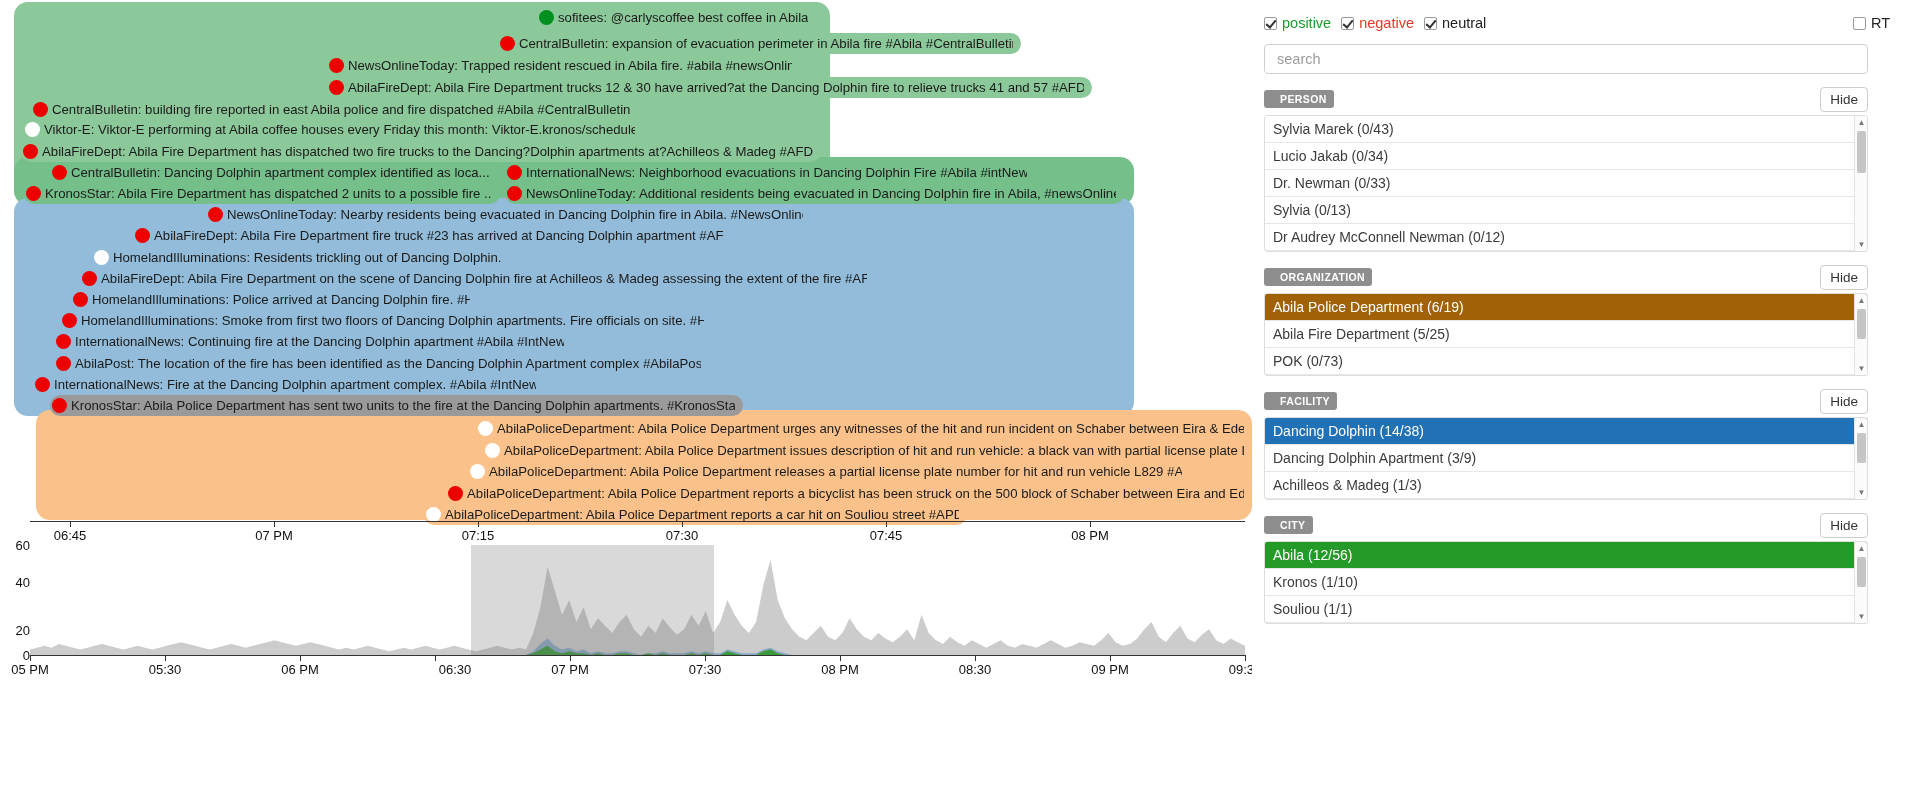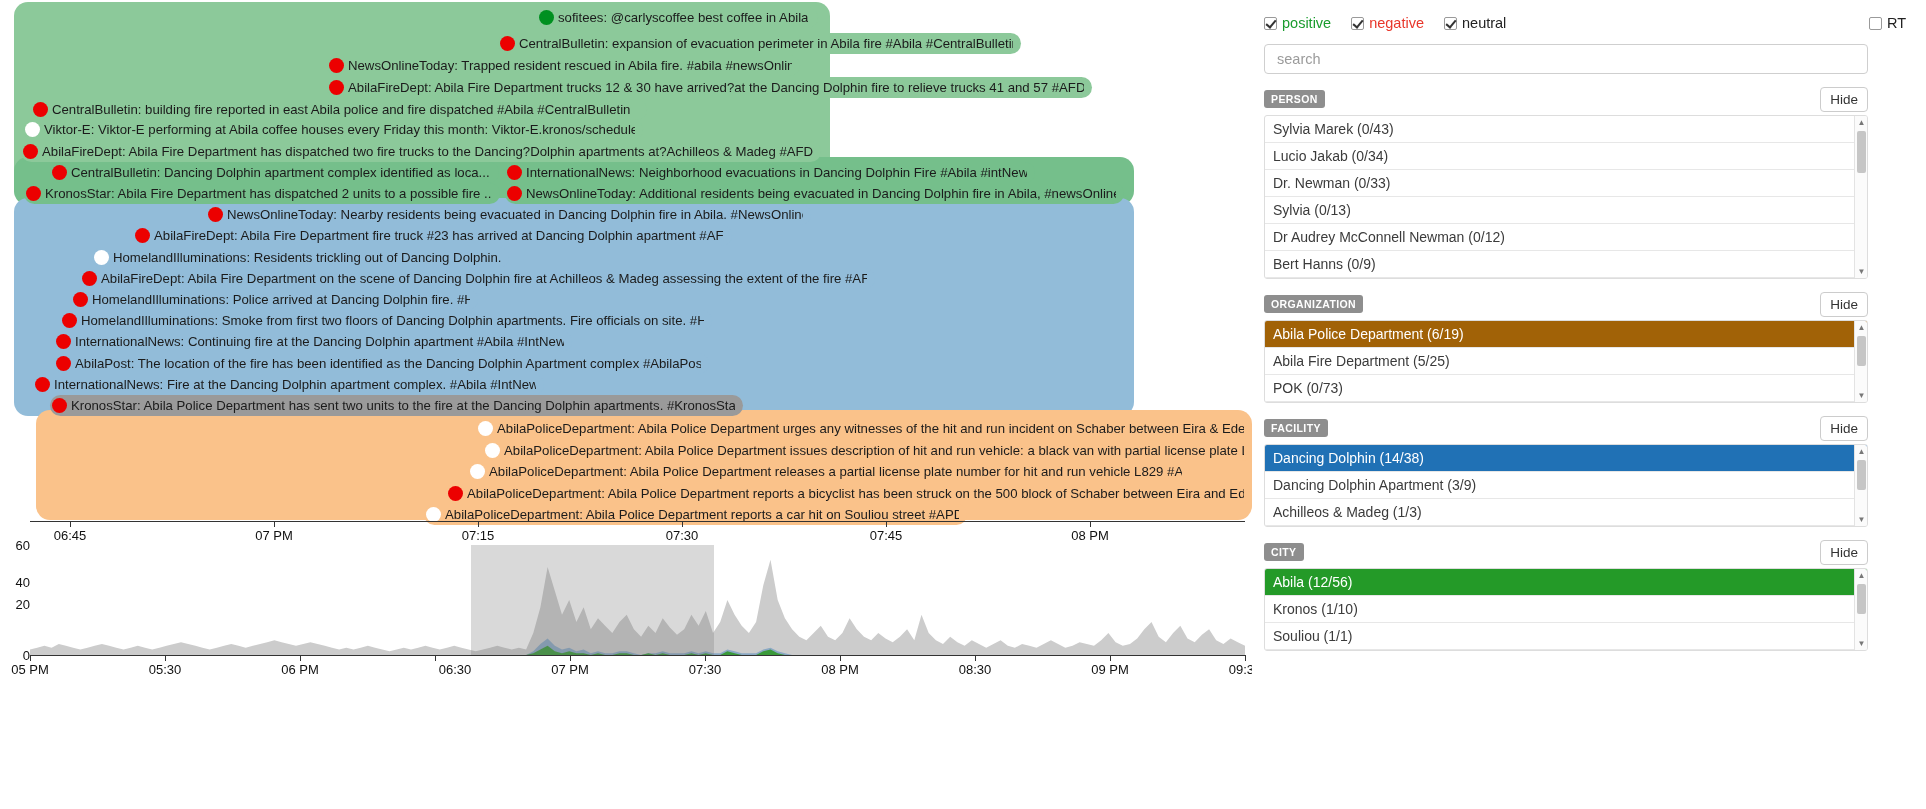--- a/index.html
+++ b/index.html
@@ -105,23 +105,23 @@
 
   
   #panel {
     position: absolute; left: 1252px; top: 0;
     width: 674px; height: 809px;
     background: #fff;
     padding: 8px 16px 0 8px;
   }
   #sentiment-row {
     display: flex; align-items: center;
-    gap: 20px;
+    gap: 10px;
     height: 22px;
-    margin: 4px 0 0 4px;
+    margin: 4px 16px 0 4px;
     font-size: 14.5px;
   }
   #sentiment-row label {
     display: inline-flex; align-items: center; gap: 5px;
     cursor: pointer;
   }
   .cb {
     width: 13px; height: 13px;
     border: 1px solid #9a9a9a;
     background: #fff;
@@ -165,21 +165,21 @@
     display: flex; align-items: center;
     height: 22px;
     margin-bottom: 5px;
   }
   .facet-tag {
     background: #8e8e8e;
     color: #fff;
     font-size: 10.5px;
     font-weight: bold;
     letter-spacing: .4px;
-    padding: 3px 7px 3px 7px;
+    padding: 3px 7px 3px 16px;
     border-radius: 3px;
     line-height: 12px;
   }
   .facet-hide {
     margin-left: auto;
     border: 1px solid #ccc;
     border-radius: 4px;
     background: #fff;
     font-size: 13.5px;
     color: #333;
@@ -365,21 +365,21 @@
     <div id="ovplot">
         <svg width="1215" height="110" style="position: absolute; left: 0px; top: 0px;">
           <path d="M 0 110 L 0.0 104.5 L 7.2 102.7 L 14.4 100.8 L 21.6 102.7 L 28.8 99.0 L 35.9 100.8 L 43.1 102.7 L 50.3 104.5 L 57.5 102.7 L 64.7 100.8 L 71.9 99.0 L 79.1 100.8 L 86.3 102.7 L 93.5 104.5 L 100.7 102.7 L 107.8 100.8 L 115.0 102.7 L 122.2 104.5 L 129.4 102.7 L 136.6 100.8 L 143.8 99.0 L 151.0 97.2 L 158.2 99.0 L 165.4 100.8 L 172.5 102.7 L 179.7 104.5 L 186.9 102.7 L 194.1 100.8 L 201.3 99.0 L 208.5 100.8 L 215.7 102.7 L 222.9 100.8 L 230.1 99.0 L 237.2 97.2 L 244.4 95.3 L 251.6 97.2 L 258.8 99.0 L 266.0 100.8 L 273.2 99.0 L 280.4 97.2 L 287.6 99.0 L 294.8 100.8 L 302.0 102.7 L 309.1 104.5 L 316.3 102.7 L 323.5 104.5 L 330.7 102.7 L 337.9 100.8 L 345.1 102.7 L 352.3 104.5 L 359.5 106.3 L 366.7 104.5 L 373.8 102.7 L 381.0 104.5 L 388.2 102.7 L 395.4 100.8 L 402.6 102.7 L 409.8 104.5 L 417.0 102.7 L 424.2 100.8 L 431.4 102.7 L 438.6 104.5 L 445.7 106.3 L 452.9 104.5 L 460.1 102.7 L 467.3 100.8 L 474.5 102.7 L 481.7 104.5 L 488.9 102.7 L 496.1 104.5 L 503.3 88.0 L 510.4 62.3 L 517.6 22.0 L 524.8 45.8 L 532.0 69.7 L 539.2 55.0 L 546.4 77.0 L 553.6 62.3 L 560.8 84.3 L 568.0 73.3 L 575.1 80.7 L 582.3 88.0 L 589.5 77.0 L 596.7 69.7 L 603.9 84.3 L 611.1 91.7 L 618.3 80.7 L 625.5 88.0 L 632.7 73.3 L 639.9 82.5 L 647.0 89.8 L 654.2 84.3 L 661.4 69.7 L 668.6 80.7 L 675.8 66.0 L 683.0 88.0 L 690.2 77.0 L 697.4 55.0 L 704.6 69.7 L 711.7 80.7 L 718.9 88.0 L 726.1 77.0 L 733.3 40.3 L 740.5 14.7 L 747.7 55.0 L 754.9 73.3 L 762.1 84.3 L 769.3 91.7 L 776.4 95.3 L 783.6 88.0 L 790.8 80.7 L 798.0 91.7 L 805.2 95.3 L 812.4 88.0 L 819.6 73.3 L 826.8 84.3 L 834.0 91.7 L 841.2 95.3 L 848.3 88.0 L 855.5 93.5 L 862.7 97.2 L 869.9 91.7 L 877.1 84.3 L 884.3 95.3 L 891.5 69.7 L 898.7 88.0 L 905.9 95.3 L 913.0 99.0 L 920.2 91.7 L 927.4 97.2 L 934.6 100.8 L 941.8 95.3 L 949.0 99.0 L 956.2 102.7 L 963.4 99.0 L 970.6 95.3 L 977.8 100.8 L 984.9 102.7 L 992.1 99.0 L 999.3 100.8 L 1006.5 102.7 L 1013.7 99.0 L 1020.9 95.3 L 1028.1 99.0 L 1035.3 102.7 L 1042.5 100.8 L 1049.6 97.2 L 1056.8 99.0 L 1064.0 100.8 L 1071.2 95.3 L 1078.4 88.0 L 1085.6 97.2 L 1092.8 100.8 L 1100.0 99.0 L 1107.2 93.5 L 1114.3 84.3 L 1121.5 77.0 L 1128.7 91.7 L 1135.9 97.2 L 1143.1 88.0 L 1150.3 80.7 L 1157.5 93.5 L 1164.7 97.2 L 1171.9 89.8 L 1179.1 84.3 L 1186.2 95.3 L 1193.4 99.0 L 1200.6 93.5 L 1207.8 97.2 L 1215.0 100.8 L 1215 110 Z" fill="#cccccc"></path>
           <path d="M 0 110 L 0.0 110.0 L 7.2 110.0 L 14.4 110.0 L 21.6 110.0 L 28.8 110.0 L 35.9 110.0 L 43.1 110.0 L 50.3 110.0 L 57.5 110.0 L 64.7 110.0 L 71.9 110.0 L 79.1 110.0 L 86.3 110.0 L 93.5 110.0 L 100.7 110.0 L 107.8 110.0 L 115.0 110.0 L 122.2 110.0 L 129.4 110.0 L 136.6 110.0 L 143.8 110.0 L 151.0 110.0 L 158.2 110.0 L 165.4 110.0 L 172.5 110.0 L 179.7 110.0 L 186.9 110.0 L 194.1 110.0 L 201.3 110.0 L 208.5 110.0 L 215.7 110.0 L 222.9 110.0 L 230.1 110.0 L 237.2 110.0 L 244.4 110.0 L 251.6 110.0 L 258.8 110.0 L 266.0 110.0 L 273.2 110.0 L 280.4 110.0 L 287.6 110.0 L 294.8 110.0 L 302.0 110.0 L 309.1 110.0 L 316.3 110.0 L 323.5 110.0 L 330.7 110.0 L 337.9 110.0 L 345.1 110.0 L 352.3 110.0 L 359.5 110.0 L 366.7 110.0 L 373.8 110.0 L 381.0 110.0 L 388.2 110.0 L 395.4 110.0 L 402.6 110.0 L 409.8 110.0 L 417.0 110.0 L 424.2 110.0 L 431.4 110.0 L 438.6 110.0 L 445.7 110.0 L 452.9 110.0 L 460.1 110.0 L 467.3 110.0 L 474.5 110.0 L 481.7 110.0 L 488.9 110.0 L 496.1 110.0 L 503.3 106.3 L 510.4 99.0 L 517.6 93.5 L 524.8 100.8 L 532.0 104.5 L 539.2 102.7 L 546.4 106.3 L 553.6 104.5 L 560.8 108.2 L 568.0 106.3 L 575.1 108.2 L 582.3 108.2 L 589.5 106.3 L 596.7 106.3 L 603.9 108.2 L 611.1 110.0 L 618.3 108.2 L 625.5 108.2 L 632.7 106.3 L 639.9 108.2 L 647.0 108.2 L 654.2 108.2 L 661.4 106.3 L 668.6 108.2 L 675.8 106.3 L 683.0 108.2 L 690.2 108.2 L 697.4 104.5 L 704.6 106.3 L 711.7 108.2 L 718.9 108.2 L 726.1 108.2 L 733.3 104.5 L 740.5 102.7 L 747.7 106.3 L 754.9 108.2 L 762.1 110.0 L 769.3 110.0 L 776.4 110.0 L 783.6 110.0 L 790.8 110.0 L 798.0 110.0 L 805.2 110.0 L 812.4 110.0 L 819.6 110.0 L 826.8 110.0 L 834.0 110.0 L 841.2 110.0 L 848.3 110.0 L 855.5 110.0 L 862.7 110.0 L 869.9 110.0 L 877.1 110.0 L 884.3 110.0 L 891.5 110.0 L 898.7 110.0 L 905.9 110.0 L 913.0 110.0 L 920.2 110.0 L 927.4 110.0 L 934.6 110.0 L 941.8 110.0 L 949.0 110.0 L 956.2 110.0 L 963.4 110.0 L 970.6 110.0 L 977.8 110.0 L 984.9 110.0 L 992.1 110.0 L 999.3 110.0 L 1006.5 110.0 L 1013.7 110.0 L 1020.9 110.0 L 1028.1 110.0 L 1035.3 110.0 L 1042.5 110.0 L 1049.6 110.0 L 1056.8 110.0 L 1064.0 110.0 L 1071.2 110.0 L 1078.4 110.0 L 1085.6 110.0 L 1092.8 110.0 L 1100.0 110.0 L 1107.2 110.0 L 1114.3 110.0 L 1121.5 110.0 L 1128.7 110.0 L 1135.9 110.0 L 1143.1 110.0 L 1150.3 110.0 L 1157.5 110.0 L 1164.7 110.0 L 1171.9 110.0 L 1179.1 110.0 L 1186.2 110.0 L 1193.4 110.0 L 1200.6 110.0 L 1207.8 110.0 L 1215.0 110.0 L 1215 110 Z" fill="#8aa8c4"></path>
           <path d="M 0 110 L 0.0 110.0 L 7.2 110.0 L 14.4 110.0 L 21.6 110.0 L 28.8 110.0 L 35.9 110.0 L 43.1 110.0 L 50.3 110.0 L 57.5 110.0 L 64.7 110.0 L 71.9 110.0 L 79.1 110.0 L 86.3 110.0 L 93.5 110.0 L 100.7 110.0 L 107.8 110.0 L 115.0 110.0 L 122.2 110.0 L 129.4 110.0 L 136.6 110.0 L 143.8 110.0 L 151.0 110.0 L 158.2 110.0 L 165.4 110.0 L 172.5 110.0 L 179.7 110.0 L 186.9 110.0 L 194.1 110.0 L 201.3 110.0 L 208.5 110.0 L 215.7 110.0 L 222.9 110.0 L 230.1 110.0 L 237.2 110.0 L 244.4 110.0 L 251.6 110.0 L 258.8 110.0 L 266.0 110.0 L 273.2 110.0 L 280.4 110.0 L 287.6 110.0 L 294.8 110.0 L 302.0 110.0 L 309.1 110.0 L 316.3 110.0 L 323.5 110.0 L 330.7 110.0 L 337.9 110.0 L 345.1 110.0 L 352.3 110.0 L 359.5 110.0 L 366.7 110.0 L 373.8 110.0 L 381.0 110.0 L 388.2 110.0 L 395.4 110.0 L 402.6 110.0 L 409.8 110.0 L 417.0 110.0 L 424.2 110.0 L 431.4 110.0 L 438.6 110.0 L 445.7 110.0 L 452.9 110.0 L 460.1 110.0 L 467.3 110.0 L 474.5 110.0 L 481.7 110.0 L 488.9 110.0 L 496.1 110.0 L 503.3 108.2 L 510.4 104.5 L 517.6 100.8 L 524.8 106.3 L 532.0 108.2 L 539.2 106.3 L 546.4 108.2 L 553.6 108.2 L 560.8 110.0 L 568.0 108.2 L 575.1 110.0 L 582.3 110.0 L 589.5 108.2 L 596.7 108.2 L 603.9 110.0 L 611.1 110.0 L 618.3 108.2 L 625.5 110.0 L 632.7 108.2 L 639.9 110.0 L 647.0 110.0 L 654.2 110.0 L 661.4 108.2 L 668.6 110.0 L 675.8 108.2 L 683.0 110.0 L 690.2 110.0 L 697.4 106.3 L 704.6 108.2 L 711.7 110.0 L 718.9 110.0 L 726.1 110.0 L 733.3 106.3 L 740.5 104.5 L 747.7 108.2 L 754.9 110.0 L 762.1 110.0 L 769.3 110.0 L 776.4 110.0 L 783.6 110.0 L 790.8 110.0 L 798.0 110.0 L 805.2 110.0 L 812.4 110.0 L 819.6 110.0 L 826.8 110.0 L 834.0 110.0 L 841.2 110.0 L 848.3 110.0 L 855.5 110.0 L 862.7 110.0 L 869.9 110.0 L 877.1 110.0 L 884.3 110.0 L 891.5 110.0 L 898.7 110.0 L 905.9 110.0 L 913.0 110.0 L 920.2 110.0 L 927.4 110.0 L 934.6 110.0 L 941.8 110.0 L 949.0 110.0 L 956.2 110.0 L 963.4 110.0 L 970.6 110.0 L 977.8 110.0 L 984.9 110.0 L 992.1 110.0 L 999.3 110.0 L 1006.5 110.0 L 1013.7 110.0 L 1020.9 110.0 L 1028.1 110.0 L 1035.3 110.0 L 1042.5 110.0 L 1049.6 110.0 L 1056.8 110.0 L 1064.0 110.0 L 1071.2 110.0 L 1078.4 110.0 L 1085.6 110.0 L 1092.8 110.0 L 1100.0 110.0 L 1107.2 110.0 L 1114.3 110.0 L 1121.5 110.0 L 1128.7 110.0 L 1135.9 110.0 L 1143.1 110.0 L 1150.3 110.0 L 1157.5 110.0 L 1164.7 110.0 L 1171.9 110.0 L 1179.1 110.0 L 1186.2 110.0 L 1193.4 110.0 L 1200.6 110.0 L 1207.8 110.0 L 1215.0 110.0 L 1215 110 Z" fill="#3a9a3a"></path>
         </svg>
       </div>
     <div id="ov-axis-line"></div>
     <div id="brush" style="left: 471px; width: 243px;"></div>
   <div class="yaxis-label" style="top: 110px;">0</div>
-      <div class="yaxis-label" style="top: 59px; text-align: right;">20</div>
+      <div class="yaxis-label" style="top: 85px; text-align: right;">20</div>
       <div class="yaxis-label" style="top: 36.6667px;">40</div>
       <div class="yaxis-label" style="top: 0px;">60</div>
       <div class="tick" style="left: 30px;"></div>
       <div class="tlabel" style="left: 30px;">05 PM</div>
       <div class="tick" style="left: 165px;"></div>
       <div class="tlabel" style="left: 165px;">05:30</div>
       <div class="tick" style="left: 300px;"></div>
       <div class="tlabel" style="left: 300px;">06 PM</div>
       <div class="tick" style="left: 435px;"></div>
       <div class="tlabel" style="left: 435px; margin-left: 20px;">06:30</div>
@@ -425,21 +425,20 @@
           <div class="facet-head">
             <span class="facet-tag">PERSON</span>
             <button class="facet-hide">Hide</button>
           </div>
           <div class="facet-list">
             <div class="facet-item">Sylvia Marek (0/43)</div>
             <div class="facet-item">Lucio Jakab (0/34)</div>
             <div class="facet-item">Dr. Newman (0/33)</div>
             <div class="facet-item">Sylvia (0/13)</div>
             <div class="facet-item">Dr Audrey McConnell Newman (0/12)</div>
-            <div class="facet-item">Bert Hanns (0/9)</div>
             <div class="scrollbar">
               <div class="arrow up">▲</div>
               <div class="thumb" style="top: 15px; height: 42px;"></div>
               <div class="arrow down">▼</div>
             </div>
           </div>
         </div>
         <div class="facet">
           <div class="facet-head">
             <span class="facet-tag">ORGANIZATION</span>

